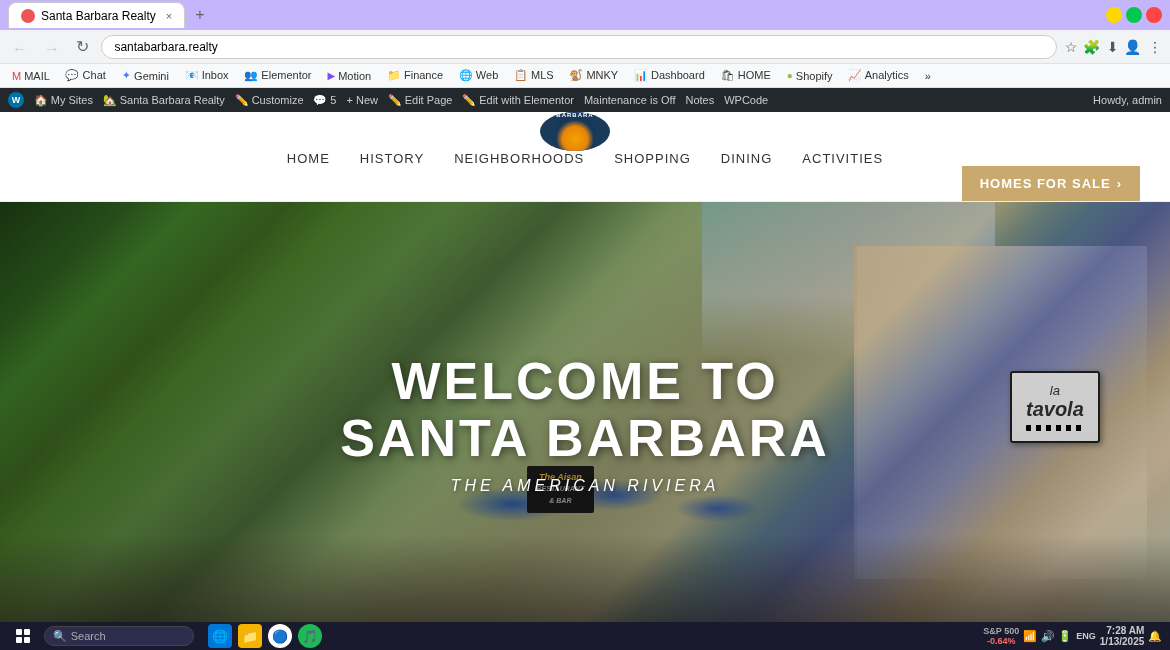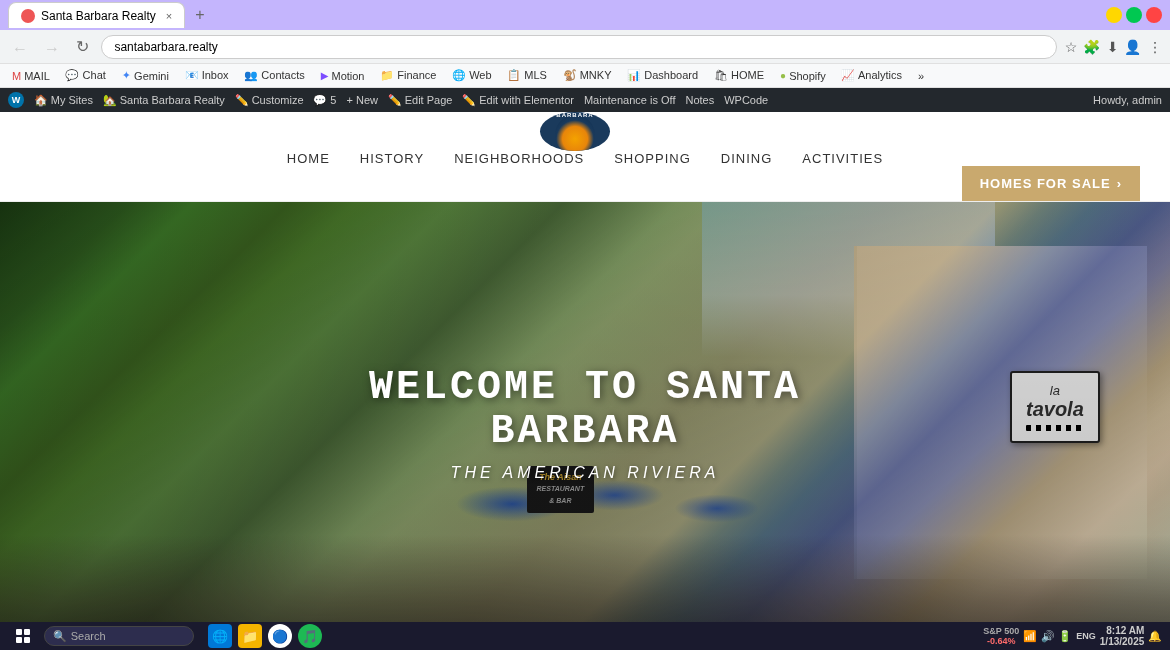--- a/index.html
+++ b/index.html
@@ -41,21 +41,21 @@
     .nav-item { font-size: 13px; color: #333; cursor: pointer; letter-spacing: 1px; text-transform: uppercase; font-weight: 500; }
     .homes-btn { margin-left: auto; background: #c9a96e; color: #fff; padding: 10px 18px; font-size: 13px; font-weight: bold; letter-spacing: 1px; cursor: pointer; display: flex; align-items: center; gap: 6px; white-space: nowrap; }
 
     
     .hero { position: relative; height: calc(100% - 90px); overflow: hidden; }
     .hero-bg { width: 100%; height: 100%; background: linear-gradient(135deg, #4a7c4e 0%, #2d5a2e 20%, #6b8f5e 35%, #8fa876 45%, #5a7a4a 55%, #3d6b45 65%, #c4a882 75%, #e8d5b0 85%, #d4b896 90%, #f0e6d0 100%); position: relative; }
 
     .hero-gradient { position: absolute; top: 0; left: 0; width: 100%; height: 100%; background: linear-gradient(180deg, rgba(0,0,0,0.1) 0%, rgba(0,0,0,0.2) 50%, rgba(0,0,0,0.3) 100%); }
 
     .hero-content { position: absolute; top: 50%; left: 50%; transform: translate(-50%, -50%); text-align: center; color: #fff; }
-    .hero-title { font-size: 40px; font-weight: 700; letter-spacing: 3px; text-shadow: 2px 2px 8px rgba(0,0,0,0.5); font-family: Liberation Mono, monospace; margin-bottom: 10px; line-height: 1.1; }
+    .hero-title { font-size: 52px; font-weight: 700; letter-spacing: 3px; text-shadow: 2px 2px 8px rgba(0,0,0,0.5); font-family: Liberation Sans, sans-serif; margin-bottom: 10px; line-height: 1.1; }
     .hero-subtitle { font-size: 16px; letter-spacing: 4px; text-shadow: 1px 1px 4px rgba(0,0,0,0.5); font-style: italic; text-transform: uppercase; }
 
     
     .taskbar { background: #1a1a2e; height: 28px; display: flex; align-items: center; padding: 0 8px; gap: 6px; position: relative; }
     .start-btn { width: 30px; height: 20px; display: flex; align-items: center; justify-content: center; cursor: pointer; }
     .start-icon { display: grid; grid-template-columns: 1fr 1fr; gap: 2px; width: 14px; height: 14px; }
     .start-icon span { background: #fff; border-radius: 1px; }
     .taskbar-search { background: #2d2d4e; border: 1px solid #444; border-radius: 12px; height: 20px; display: flex; align-items: center; padding: 0 8px; gap: 4px; font-size: 11px; color: #aaa; width: 150px; }
     .taskbar-apps { display: flex; gap: 6px; margin-left: 8px; }
     .taskbar-app { width: 24px; height: 24px; background: #333; border-radius: 4px; display: flex; align-items: center; justify-content: center; font-size: 12px; cursor: pointer; }
@@ -113,21 +113,21 @@
       <span>💬 Chat</span>
     </div>
     <div class="bookmark-item">
       <span style="color:#4285f4;font-size:11px">✦</span>
       <span>Gemini</span>
     </div>
     <div class="bookmark-item">
       <span>📧 Inbox</span>
     </div>
     <div class="bookmark-item">
-      <span>👥 Contacts</span>
+      <span>👥 Elementor</span>
     </div>
     <div class="bookmark-item">
       <span style="color:#7c4dff;font-size:10px">▶</span>
       <span>Motion</span>
     </div>
     <div class="bookmark-item">
       <span>📁 Finance</span>
     </div>
     <div class="bookmark-item">
       <span>🌐 Web</span>
@@ -312,18 +312,18 @@
       <span style="font-size:9px;color:#aaa;">S&amp;P 500</span>
       <span class="stock-down" style="font-size:9px;">-0.64%</span>
     </div>
     <div class="sys-icons">
       <span class="sys-icon">📶</span>
       <span class="sys-icon">🔊</span>
       <span class="sys-icon">🔋</span>
     </div>
     <div style="font-size:9px;color:#ccc;">ENG</div>
     <div class="taskbar-time">
-      <div>8:12 AM</div>
+      <div>7:28 AM</div>
       <div>1/13/2025</div>
     </div>
     <span class="sys-icon">🔔</span>
   </div>
 </div>
 
 </body></html>

